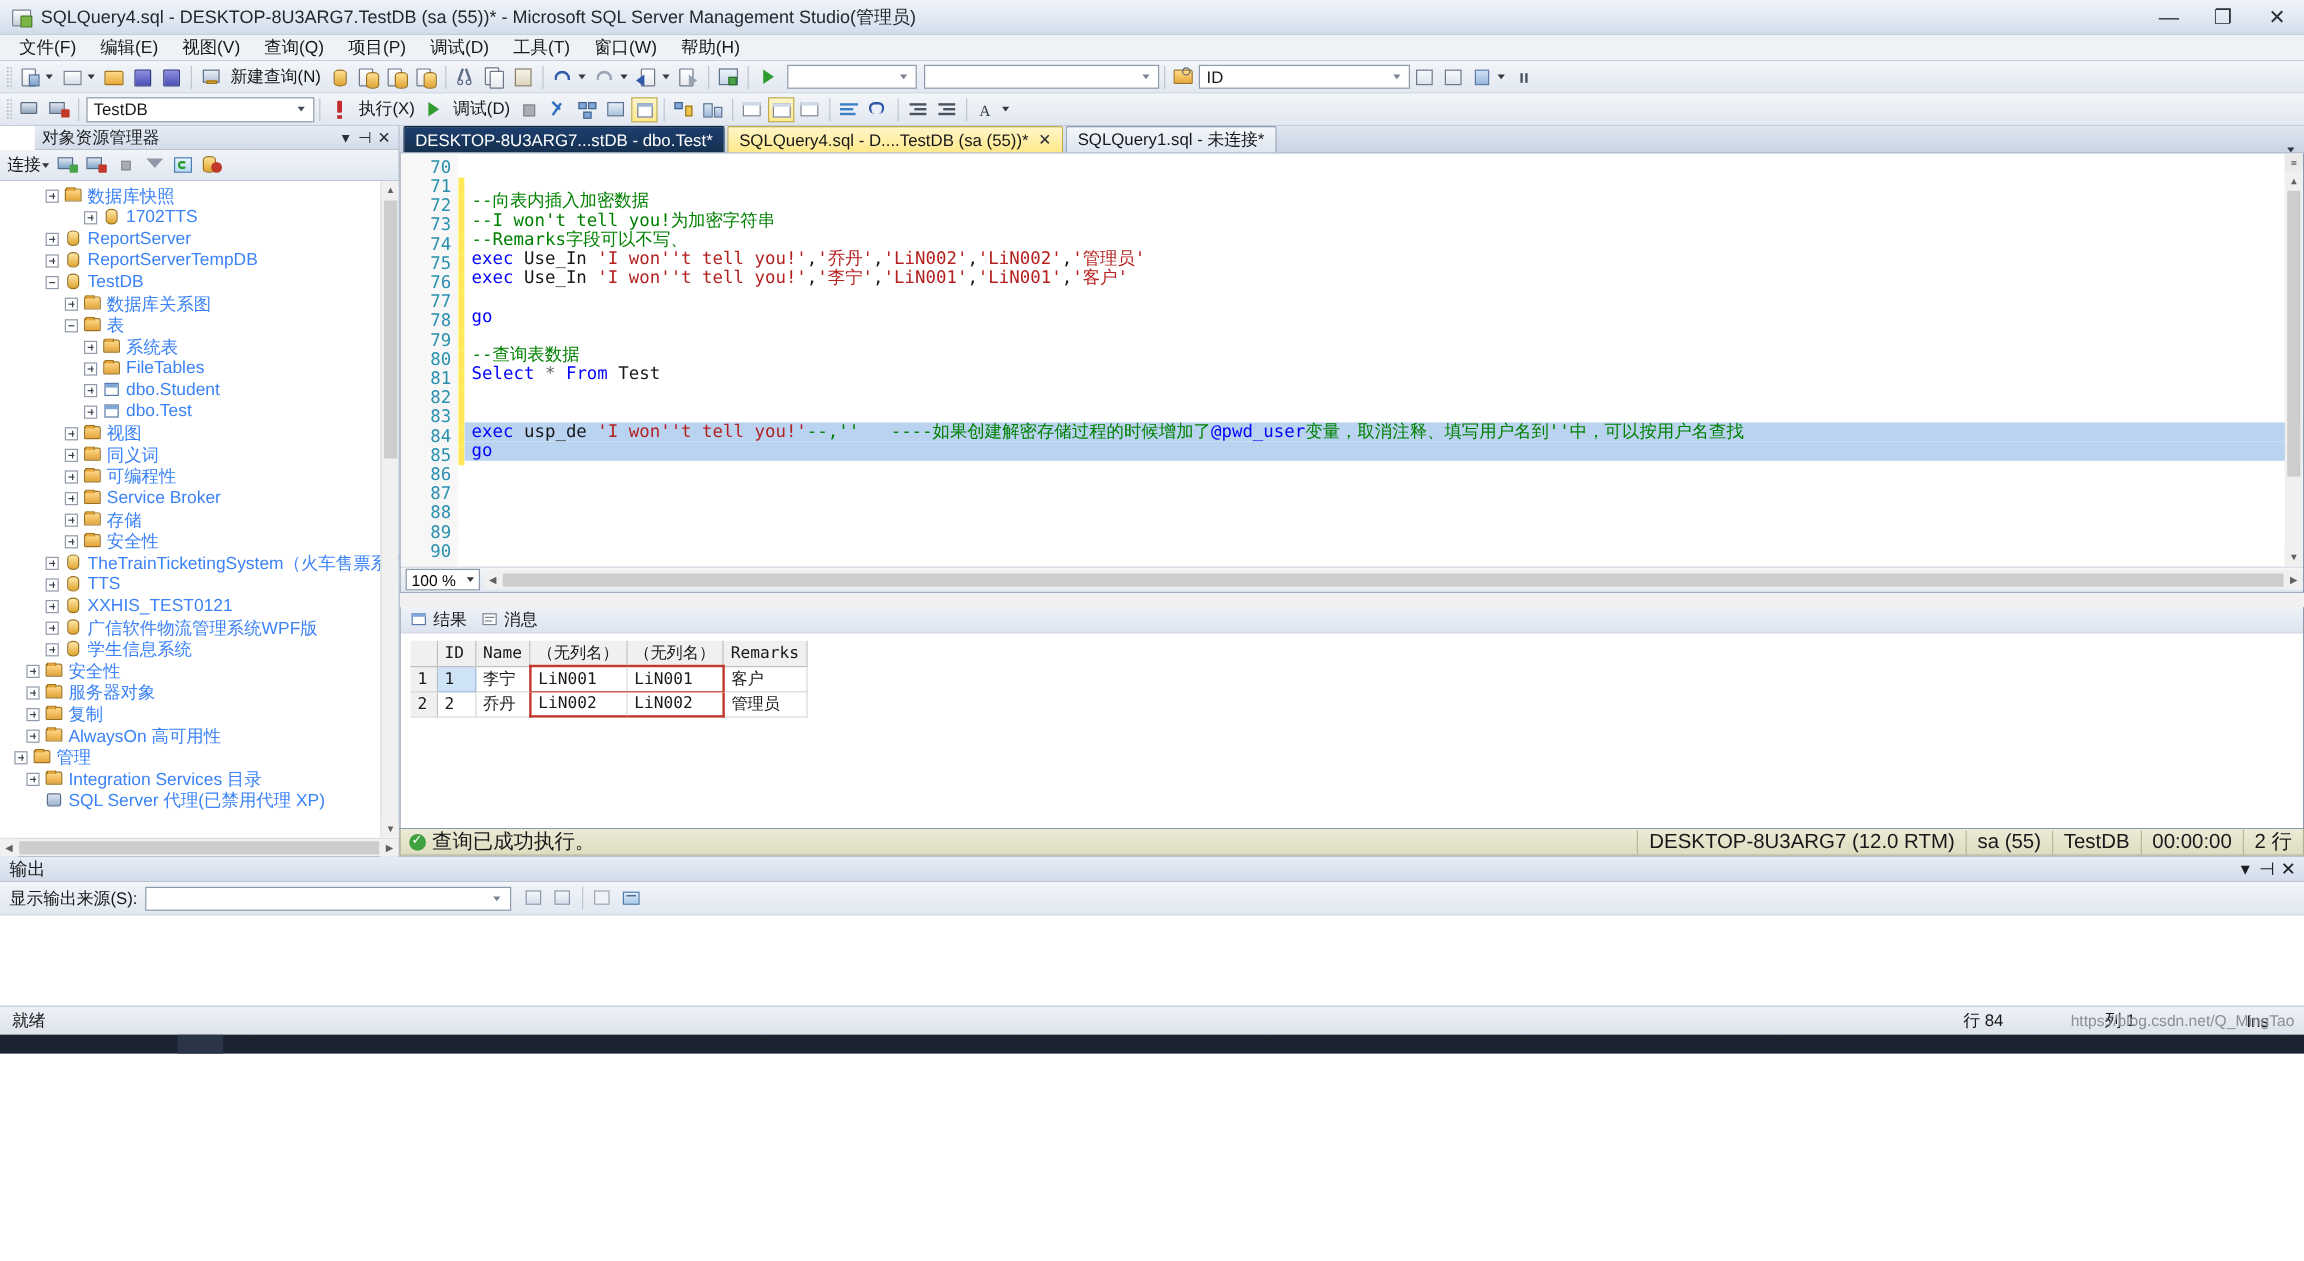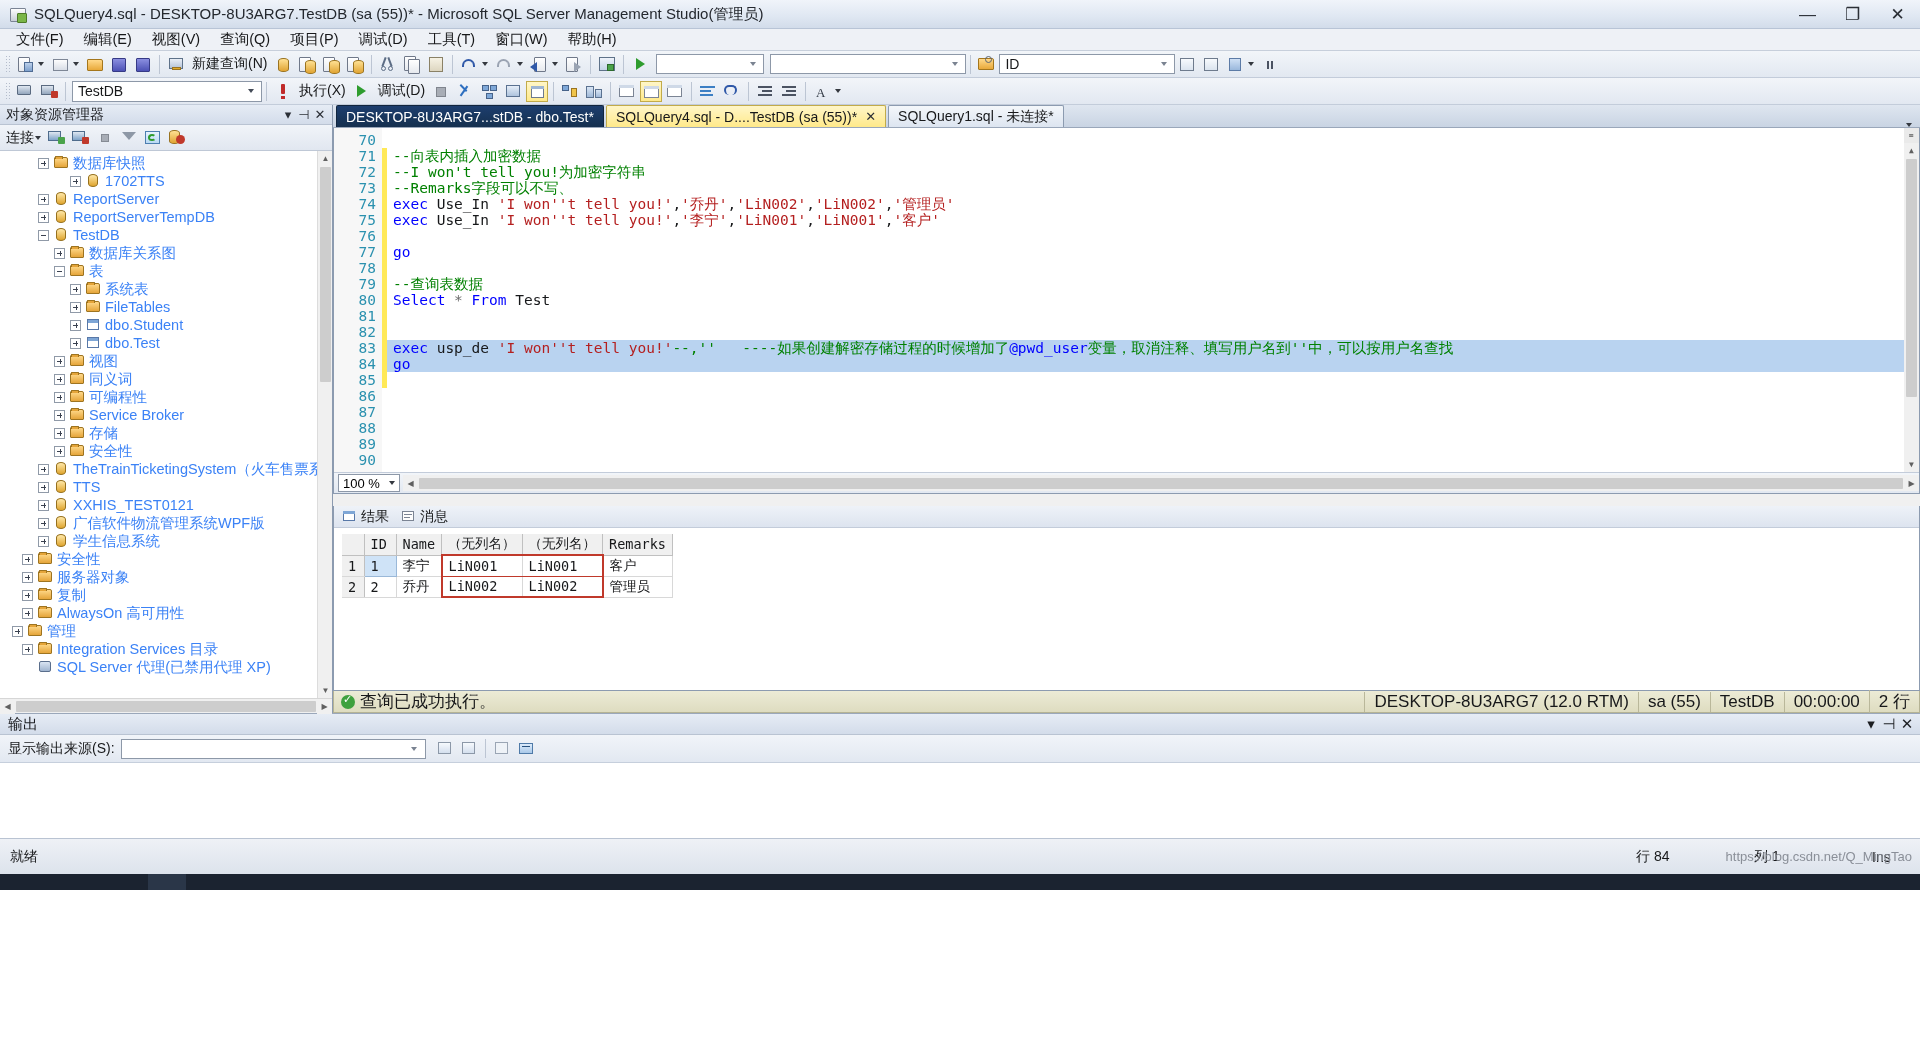--- a/index.html
+++ b/index.html
@@ -56,21 +56,21 @@
   .redex:after { content:""; position:absolute; left:0; top:12px; width:4px;height:3px;background:#c02a2a; }
 
   
   #main { display:flex; height:608px; background:#f0f0f0; }
 
   
   #oe { width:333px; background:#fff; border-right:1px solid #8c9bb0;
     display:flex; flex-direction:column; flex:none; }
   #oe-title { height:20px; background:linear-gradient(#e6ecf5,#d3dcea);
     display:flex; align-items:center; padding:0 4px 0 6px; font-size:14px; color:#1b1d21;
-    border-bottom:1px solid #b9c3d2; }
+    border-bottom:1px solid #b9c3d2;margin-left:29px; }
   #oe-title .t { flex:1; white-space:nowrap; }
   #oe-title .hb { width:16px; text-align:center; font-size:13px; color:#2b2f36; }
   #oe-toolbar { height:26px; background:linear-gradient(#f1f4f9,#e1e7f0);
     border-bottom:1px solid #bfc8d6; display:flex; align-items:center; padding-left:6px; }
   #oe-toolbar .lbl { font-size:14px; color:#17181a; }
   #oe-tree { flex:1; overflow:hidden; position:relative; background:#fff; font-size:14.5px; }
   .node { height:18px; display:flex; align-items:center; white-space:nowrap; color:#3b82f6; }
   .exp { width:11px;height:11px;border:1px solid #909aa8;background:#fff;margin-right:4px;
     position:relative; flex:none; }
   .exp:before { content:""; position:absolute; left:2px; top:4.5px; width:5px;height:1px;background:#3b4250; }
@@ -112,21 +112,21 @@
 
   #editorwrap { flex:1; display:flex; flex-direction:column; min-height:0;
     border:1px solid #8c9bb0; border-top:none; background:#fff; }
   #editor { flex:1; display:flex; min-height:0; overflow:hidden; position:relative;
     background:#fff; font-family:"DejaVu Sans Mono", monospace; font-size:14.5px; }
   #gutter { width:48px; flex:none; background:#f7f7f7; text-align:right;
     color:#2b91af; padding-top:4px; border-right:0; }
   #gutter div { height:16px; line-height:16px; padding-right:6px; }
   #changebar { width:5px; background:#fff; padding-top:4px; flex:none; }
   #changebar div { height:16px; }
-  #code { flex:1; padding-top:4px; overflow:hidden; position:relative; }
+  #code { flex:1; padding-top:16px; overflow:hidden; position:relative; }
   .cl { height:16px; line-height:16px; white-space:pre; padding-left:6px; }
   .kw { color:#0000ff; } .cmt { color:#008000; } .str { color:#b41f1f; }
   .var { color:#0000ff; } .op { color:#6b6b6b; } .plain { color:#17181a; }
   .selbg { background:#b9d3f0; }
   #edvs { position:absolute; right:0; top:0; bottom:0; width:15px; background:#f0f0f0; }
 
   #zoombar { height:21px; background:linear-gradient(#f2f5f9,#e2e8f1);
     border-top:1px solid #c3ccda; display:flex; align-items:center; font-size:13px; }
   #zoomsel { width:62px; height:18px; margin:0 3px 0 4px; background:#fff; border:1px solid #8d98a8;
     display:flex; align-items:center; padding-left:4px; font-size:13px; }
@@ -167,21 +167,21 @@
   #output { height:125px; background:#f0f0f0; border-top:1px solid #9aa7ba;
     display:flex; flex-direction:column; }
   #outhdr { height:21px; background:linear-gradient(#e6ecf5,#d3dcea); display:flex; align-items:center;
     padding:0 4px 0 8px; font-size:15px; color:#1b1d21; border-bottom:1px solid #b9c3d2; }
   #outhdr .t { flex:1; }
   #outbar { height:28px; background:linear-gradient(#f1f4f9,#e2e8f1); display:flex; align-items:center;
     padding-left:8px; border-bottom:1px solid #c6cfdc; font-size:14px; color:#17181a; }
   #outbody { flex:1; background:#fff; }
 
   
-  #statusbar { height:36px; background:linear-gradient(#eef1f6,#dde3ec); border-top:1px solid #b9c3d2;
+  #statusbar { height:24px; background:linear-gradient(#eef1f6,#dde3ec); border-top:1px solid #b9c3d2;
     display:flex; align-items:center; font-size:14px; color:#17181a; position:relative; }
   #statusbar .sseg { padding:0 10px; white-space:nowrap; }
   #wm { position:absolute; right:8px; color:#8a8f98; font-size:13px; }
 
   #taskbar { height:16px; background:#1b2330; }
   #taskbar .ico { width:38px;height:16px;background:#2a3648; margin-left:148px; }
 </style>
 </head>
 <body>
 

